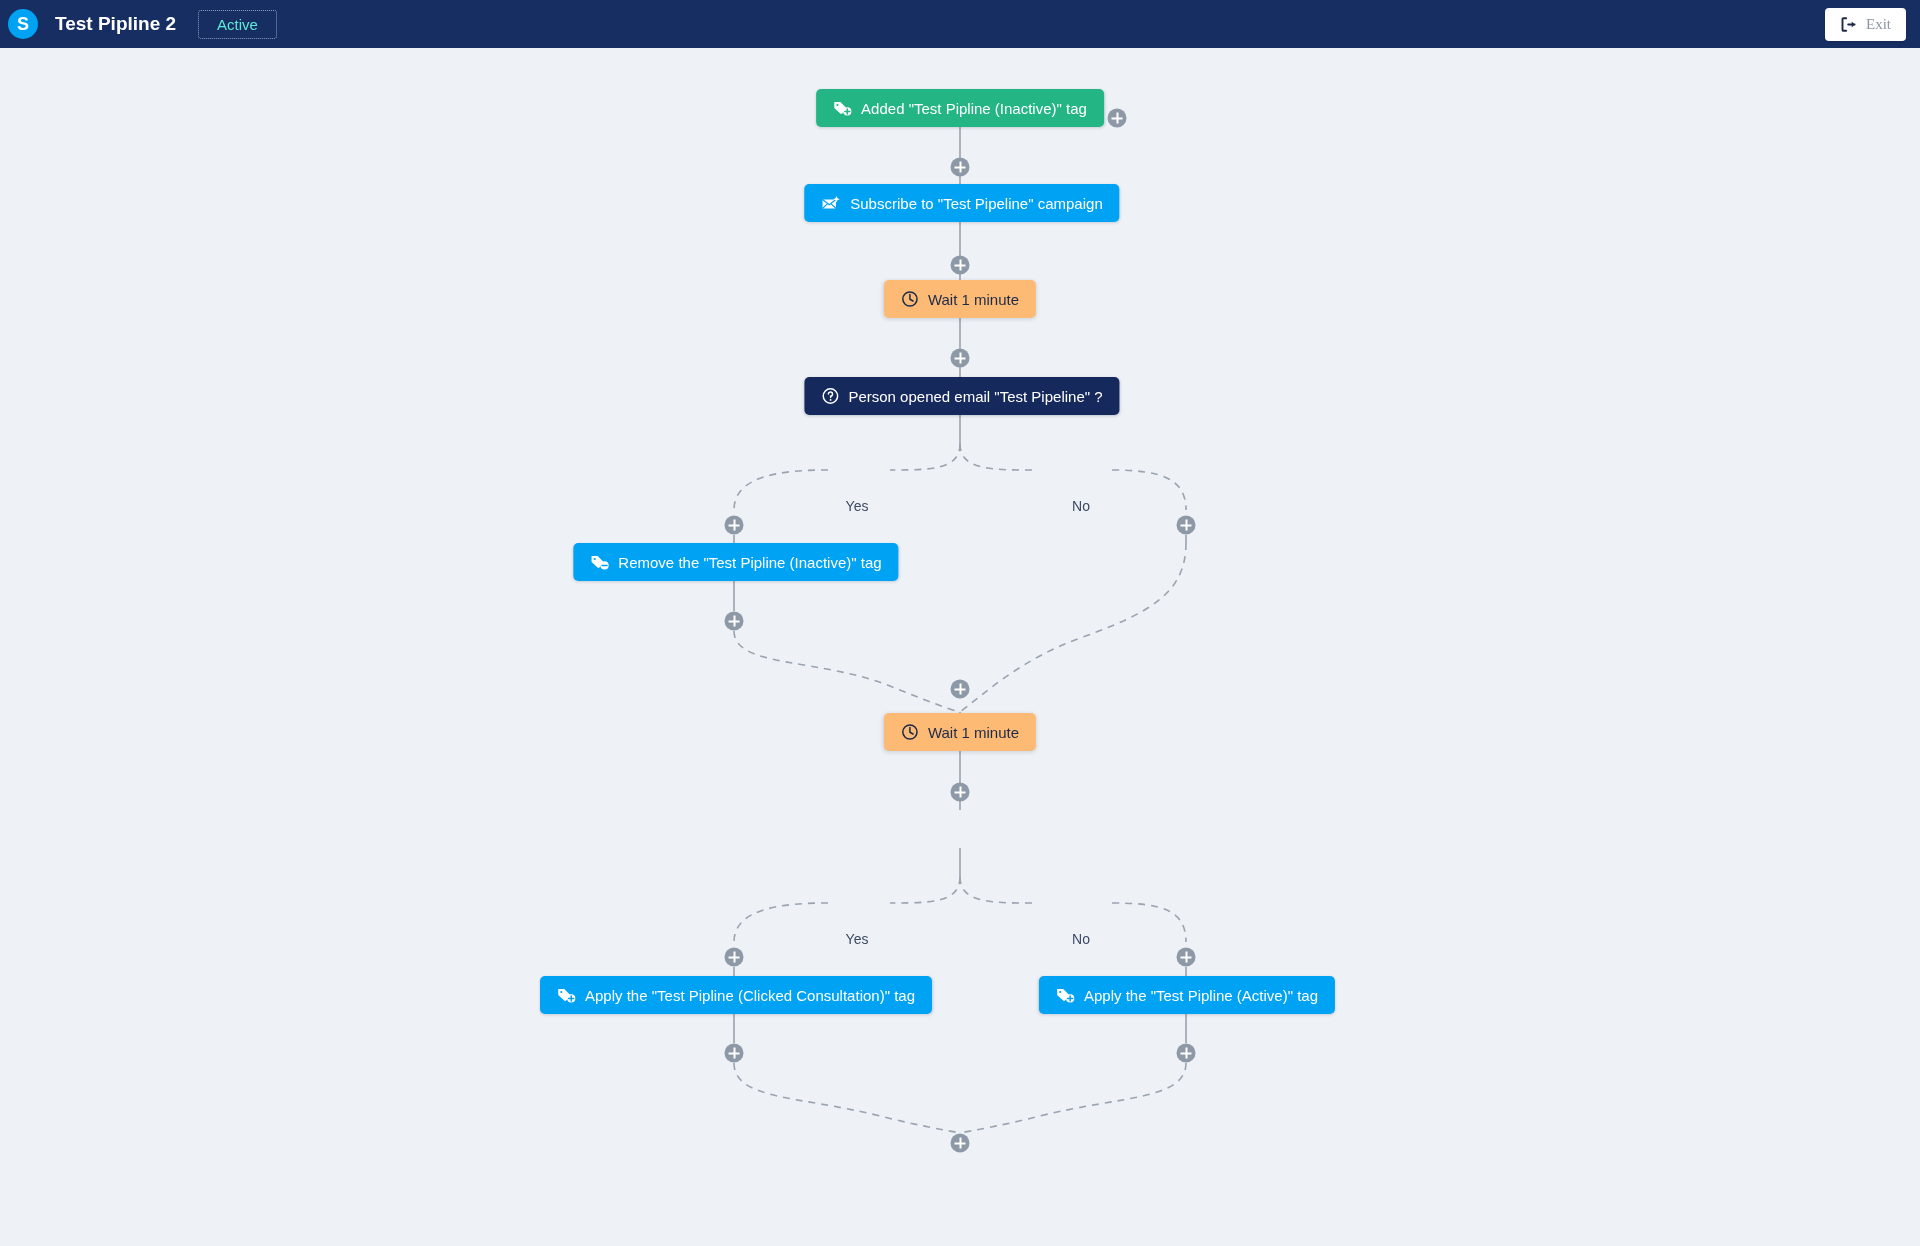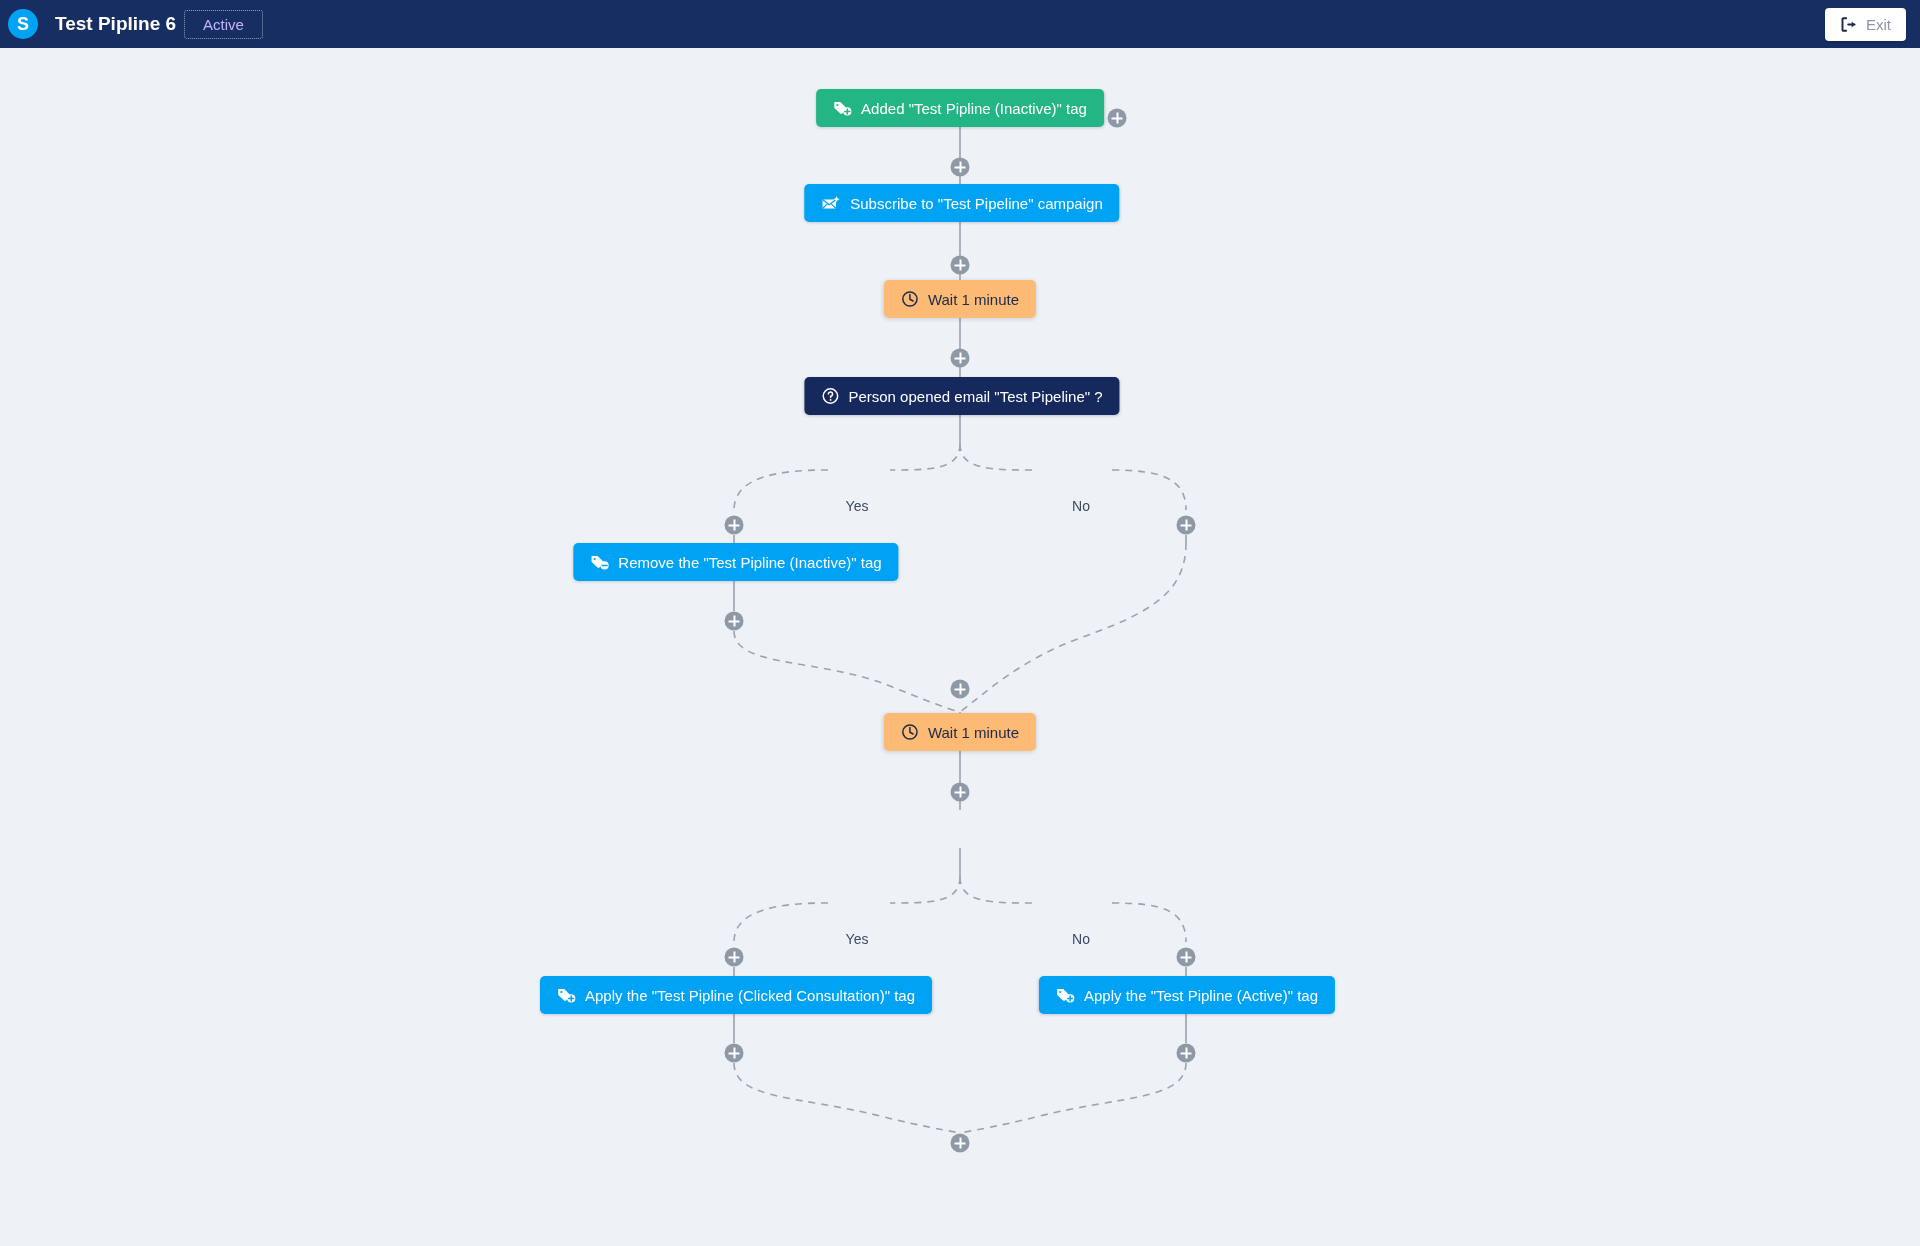--- a/index.html
+++ b/index.html
@@ -24,34 +24,34 @@
     background: #00a2f3;
     display: flex; align-items: center; justify-content: center;
     color: #ffffff; font-size: 18px; font-weight: bold;
     line-height: 1; flex: 0 0 auto;
   }
   .pipeline-title {
     color: #ffffff; font-size: 19px; font-weight: bold;
     margin-left: 17px; white-space: nowrap;
   }
   .status-chip {
-    margin-left: 8px;
+    margin-left: 22px;
     border: 1px dotted #8e9dbd;
     border-radius: 3px;
-    color: #c4b5fd; font-size: 15px;
+    color: #5eead4; font-size: 15px;
     padding: 5px 18px; white-space: nowrap;
   }
   .spacer { flex: 1 1 auto; }
   .exit-btn {
     background: #ffffff; border-radius: 4px;
     display: flex; align-items: center; gap: 9px;
     padding: 8px 15px;
     color: #8b95a6; font-size: 15px;
     box-shadow: 0 1px 2px rgba(0,0,0,.18);
-    cursor: pointer; white-space: nowrap;
+    cursor: pointer; white-space: nowrap; font-family: Liberation Serif, serif;
   }
   .exit-btn svg { display: block; }
 
   
   .canvas { position: absolute; left: 0; top: 48px; width: 1920px; height: 1198px; }
   .wires { position: absolute; left: 0; top: 0; width: 1920px; height: 1198px; }
 
   
   .node {
     position: absolute;
@@ -96,21 +96,21 @@
     margin-top: 36px;
   }
 </style>
 </head>
 <body>
 
 <div class="topbar">
   <div class="logo">
     <span>S</span>
   </div>
-  <div class="pipeline-title">Test Pipline 6</div>
+  <div class="pipeline-title">Test Pipline 2</div>
   <div class="status-chip">Active</div>
   <div class="spacer"></div>
   <div class="exit-btn">
     <span>
       <svg width="17" height="17" viewBox="0 0 17 17">
         <path d="M6.2 2.2 H3.4 a0.9 0.9 0 0 0 -0.9 0.9 V13.9 a0.9 0.9 0 0 0 0.9 0.9 H6.2" fill="none" stroke="#1d2b44" stroke-width="1.9" stroke-linecap="round"></path>
         <path d="M8.2 8.5 H14.6" fill="none" stroke="#1d2b44" stroke-width="1.9" stroke-linecap="round"></path>
         <path d="M11.7 5.4 L14.8 8.5 L11.7 11.6 Z" fill="#1d2b44"></path>
       </svg>
     </span>

